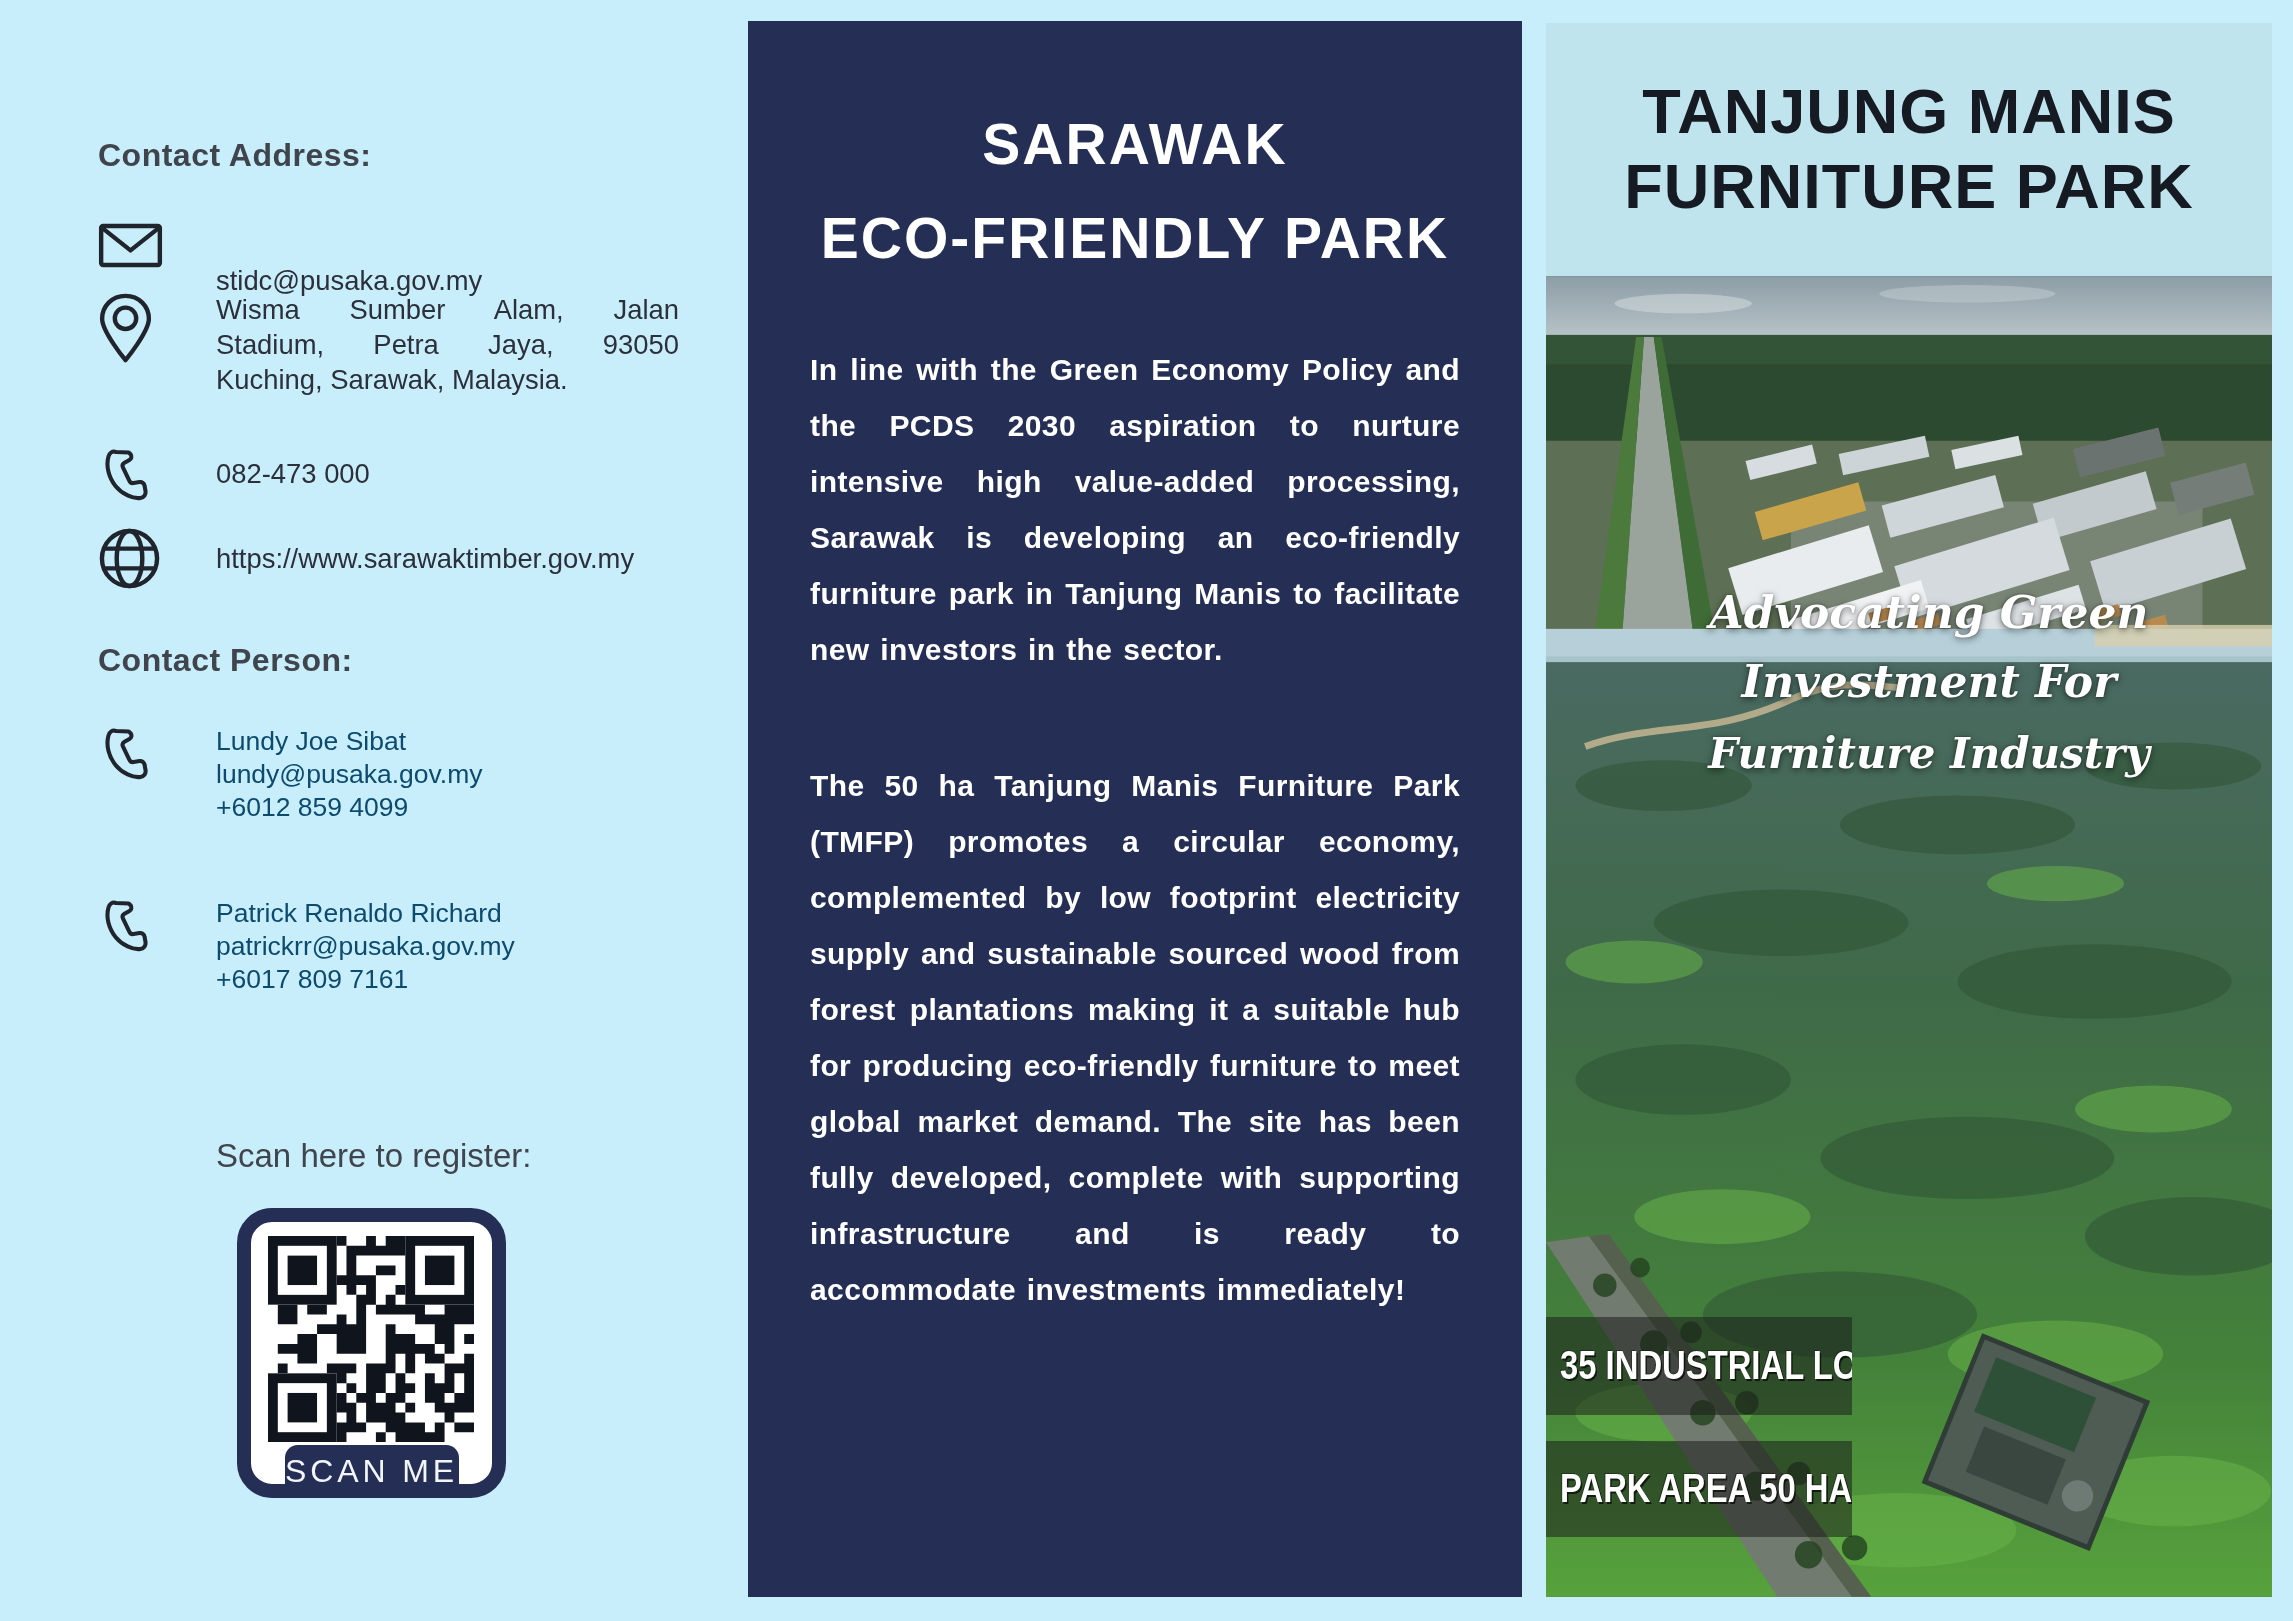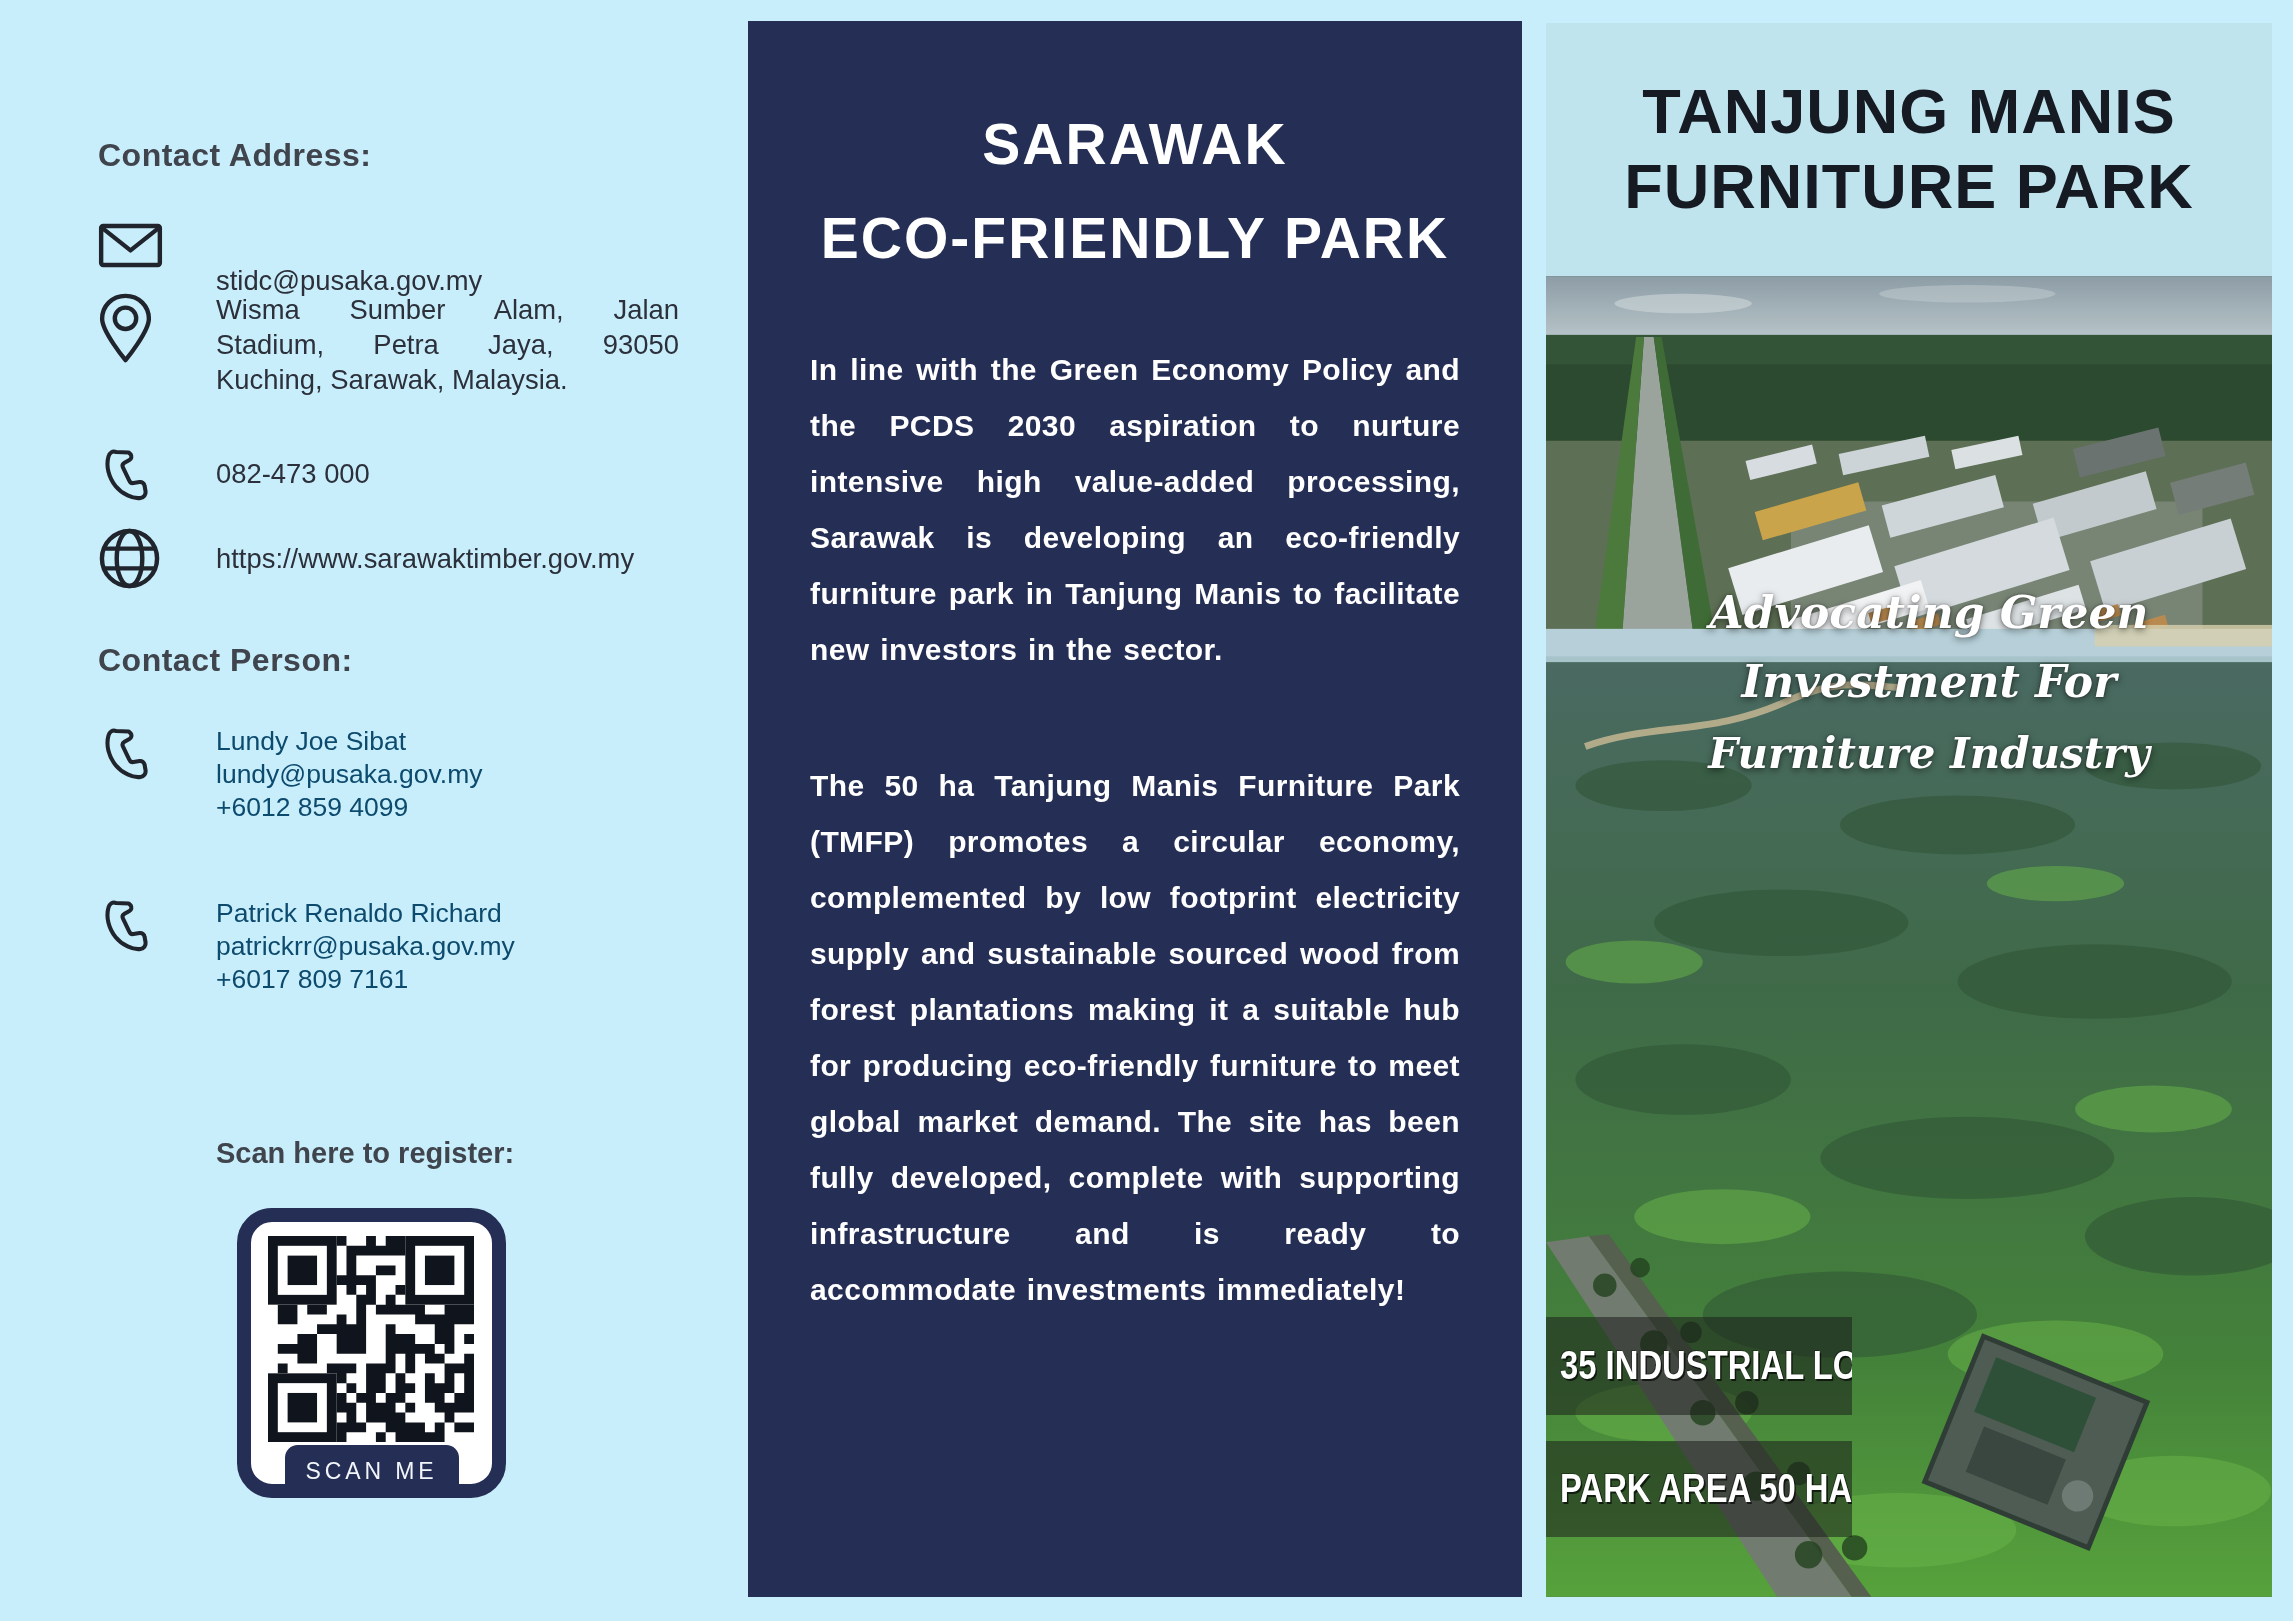--- a/index.html
+++ b/index.html
@@ -13,30 +13,30 @@
   
   .left-panel { position:absolute; left:98px; top:137px; width:617px; height:1431px; }
   .lp-heading { position:absolute; left:0; font-size:32px; font-weight:bold; color:#3f444d; letter-spacing:0.5px; }
   .lp-row { position:absolute; left:0; display:flex; align-items:flex-start; }
   .lp-icon { width:74px; flex:0 0 74px; display:flex; justify-content:flex-start; }
   .lp-text { margin-left:44px; font-size:27.4px; color:#2b303a; }
   .addr { width:463px; line-height:35px; }
   .jline { text-align:justify; text-align-last:justify; }
   .lline { text-align:left; }
   .person-block { margin-left:44px; font-size:26.5px; color:#0c4a6e; line-height:33px; }
-  .scan-heading { position:absolute; left:118px; top:1000px; font-size:29px; font-weight:bold; color:#3f444d; }
+  .scan-heading { position:absolute; left:118px; top:1000px; font-size:33px; font-weight:normal; color:#3f444d; }
   .qr-box {
     position:absolute; left:139px; top:1071px; width:269px; height:290px;
     background:#ffffff; border:14.7px solid #252e55; border-radius:35px;
   }
   .qr-box svg { position:absolute; left:16.7px; top:13.7px; }
   .scan-pill {
     position:absolute; left:50%; bottom:-13.7px; transform:translateX(-50%);
     width:174px; height:53px; background:#252e55; border-radius:12.7px;
-    color:#f2f6fa; font-size:23px; letter-spacing:3.9px; font-weight:400;
+    color:#f2f6fa; font-size:32px; letter-spacing:3.9px; font-weight:400;
     display:flex; align-items:center; justify-content:center;
   }
 
   
   .middle-panel {
     position:absolute; left:748px; top:20.6px; width:774px; height:1576px;
     background:#252e55; color:#ffffff; padding:0 62px;
   }
   .mp-title { margin-top:76px; text-align:center; font-size:57px; font-weight:bold; letter-spacing:2px; line-height:94px; }
   .mp-para { margin-top:57px; font-size:30px; font-weight:bold; line-height:56px;

